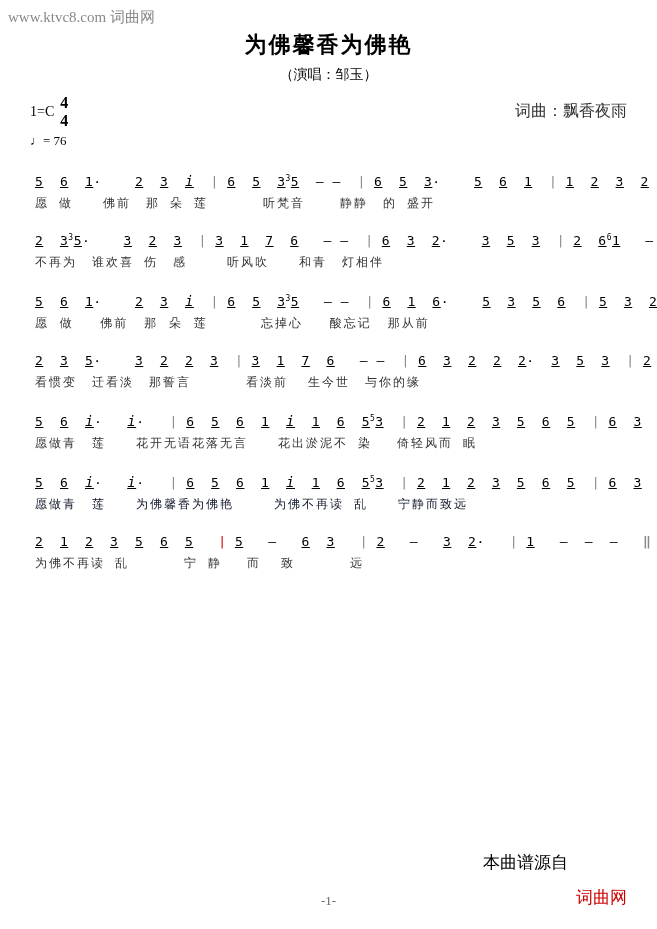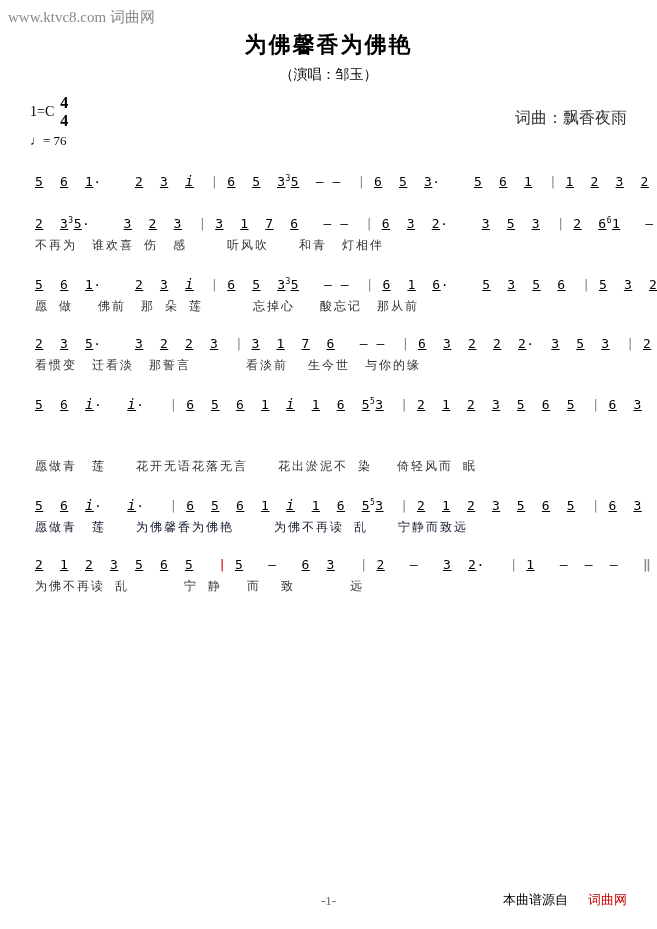--- a/index.html
+++ b/index.html
@@ -29,21 +29,21 @@
       letter-spacing: 2px;
     }
     .subtitle {
       text-align: center;
       font-size: 14px;
       margin-bottom: 10px;
     }
     .meta-row {
       display: flex;
       justify-content: space-between;
-      align-items: flex-end;
+      align-items: center;
       margin-bottom: 4px;
       font-size: 13px;
     }
     .key-sig {
       display: flex;
       align-items: center;
       gap: 6px;
       font-size: 14px;
     }
     .time-sig {
@@ -68,22 +68,22 @@
       left: 50%;
       transform: translateX(-50%);
       font-size: 13px;
       color: #666;
     }
     .footer-right {
       position: absolute;
       bottom: 20px;
       right: 30px;
       display: flex;
-      gap: 20px;
-      font-size: 13px;
+      gap: 8px;
+      font-size: 17px;
       font-family: Liberation Mono, monospace;
     }
     .footer-right span:last-child {
       color: #e00;
     }
     
     .full-score {
       padding: 0 5px;
     }
     .score-block {
@@ -135,20 +135,23 @@
         <span style="text-decoration:underline;">6</span>&nbsp;
         <span style="text-decoration:underline;">1</span>&nbsp;
         <span style="color:#888;">|</span>
         <span style="text-decoration:underline;">1</span>&nbsp;
         <span style="text-decoration:underline;">2</span>&nbsp;
         <span style="text-decoration:underline;">3</span>&nbsp;
         <span style="text-decoration:underline;">2</span>&nbsp;&nbsp;
         —&nbsp;—&nbsp;—&nbsp;
         
       </div>
+      <div style="font-size:12px;font-family:'SimSun',serif;letter-spacing:2px;color:#333;white-space:nowrap;">
+        愿&nbsp;&nbsp;做&nbsp;&nbsp;&nbsp;&nbsp;&nbsp;&nbsp;佛前&nbsp;&nbsp;&nbsp;那&nbsp;&nbsp;朵&nbsp;&nbsp;莲&nbsp;&nbsp;&nbsp;&nbsp;&nbsp;&nbsp;&nbsp;&nbsp;&nbsp;&nbsp;&nbsp;听梵音&nbsp;&nbsp;&nbsp;&nbsp;&nbsp;&nbsp;&nbsp;静静&nbsp;&nbsp;&nbsp;的&nbsp;&nbsp;盛开
+      </div>
     </div>
 
     <div class="score-block">
       <div style="font-size:13px;font-family:'SimSun',monospace;line-height:2;letter-spacing:0.5px;white-space:nowrap;">
         <span style="text-decoration:underline;">2</span>&nbsp;
         <span style="text-decoration:underline;">3</span><sup style="font-size:8px;">3</sup><span style="text-decoration:underline;">5</span>·&nbsp;&nbsp;&nbsp;
         <span style="text-decoration:underline;">3</span>&nbsp;
         <span style="text-decoration:underline;">2</span>&nbsp;
         <span style="text-decoration:underline;">3</span>&nbsp;
         <span style="color:#888;">|</span>
@@ -196,21 +199,21 @@
         <span style="text-decoration:underline;">3</span>&nbsp;
         <span style="text-decoration:underline;">5</span>&nbsp;
         <span style="text-decoration:underline;">6</span>&nbsp;
         <span style="color:#888;">|</span>
         <span style="text-decoration:underline;">5</span>&nbsp;
         <span style="text-decoration:underline;">3</span>&nbsp;
         <span style="text-decoration:underline;">2</span>&nbsp;&nbsp;
         —&nbsp;—&nbsp;
         
       </div>
-      <div style="font-size:12px;font-family:Liberation Serif, serif;letter-spacing:2px;color:#333;white-space:nowrap;">
+      <div style="font-size:12px;font-family:Liberation Sans, sans-serif;letter-spacing:2px;color:#333;white-space:nowrap;">
         愿&nbsp;&nbsp;做&nbsp;&nbsp;&nbsp;&nbsp;&nbsp;佛前&nbsp;&nbsp;&nbsp;那&nbsp;&nbsp;朵&nbsp;&nbsp;莲&nbsp;&nbsp;&nbsp;&nbsp;&nbsp;&nbsp;&nbsp;&nbsp;&nbsp;&nbsp;忘掉心&nbsp;&nbsp;&nbsp;&nbsp;&nbsp;酸忘记&nbsp;&nbsp;&nbsp;那从前
       </div>
     </div>
 
     <div class="score-block">
       <div style="font-size:13px;font-family:'SimSun',monospace;line-height:2;letter-spacing:0.5px;white-space:nowrap;">
         <span style="text-decoration:underline;">2</span>&nbsp;
         <span style="text-decoration:underline;">3</span>&nbsp;
         <span style="text-decoration:underline;">5</span>·&nbsp;&nbsp;&nbsp;
         <span style="text-decoration:underline;">3</span>&nbsp;
@@ -271,21 +274,21 @@
         <span style="color:#888;">|</span>
         <span style="text-decoration:underline;">6</span>&nbsp;
         <span style="text-decoration:underline;">3</span>&nbsp;
         &nbsp;
         &nbsp;
         &nbsp;
         &nbsp;&nbsp;
         —&nbsp;
         
       </div>
-      <div style="font-size:12px;font-family:'SimSun',serif;letter-spacing:2px;color:#333;white-space:nowrap;margin-top:40px;">
+      <div style="font-size:12px;font-family:'SimSun',serif;letter-spacing:2px;color:#333;white-space:nowrap;">
         愿做青&nbsp;&nbsp;&nbsp;莲&nbsp;&nbsp;&nbsp;&nbsp;&nbsp;&nbsp;花开无语花落无言&nbsp;&nbsp;&nbsp;&nbsp;&nbsp;&nbsp;花出淤泥不&nbsp;&nbsp;染&nbsp;&nbsp;&nbsp;&nbsp;&nbsp;倚轻风而&nbsp;&nbsp;眠
       </div>
     </div>
 
     <div class="score-block">
       <div style="font-size:13px;font-family:'SimSun',monospace;line-height:2;letter-spacing:0.5px;white-space:nowrap;position:relative;">
         <span style="text-decoration:underline;">5</span>&nbsp;
         <span style="text-decoration:underline;">6</span>&nbsp;
         <span style="text-decoration:underline;font-style:italic;font-size:14px;">i</span>·&nbsp;&nbsp;
         <span style="text-decoration:underline;font-style:italic;font-size:14px;">i</span>·&nbsp;&nbsp;
@@ -351,14 +354,14 @@
       </div>
     </div>
 
   </div>
 
 </div>
 
 <div class="footer-center">-1-</div>
 <div class="footer-right">
   <span>本曲谱源自</span>
-  <span style="color:#c00;">词曲网</span>
+  <span style="color:#c00;margin-top:35px;">词曲网</span>
 </div>
 
 </body></html>

